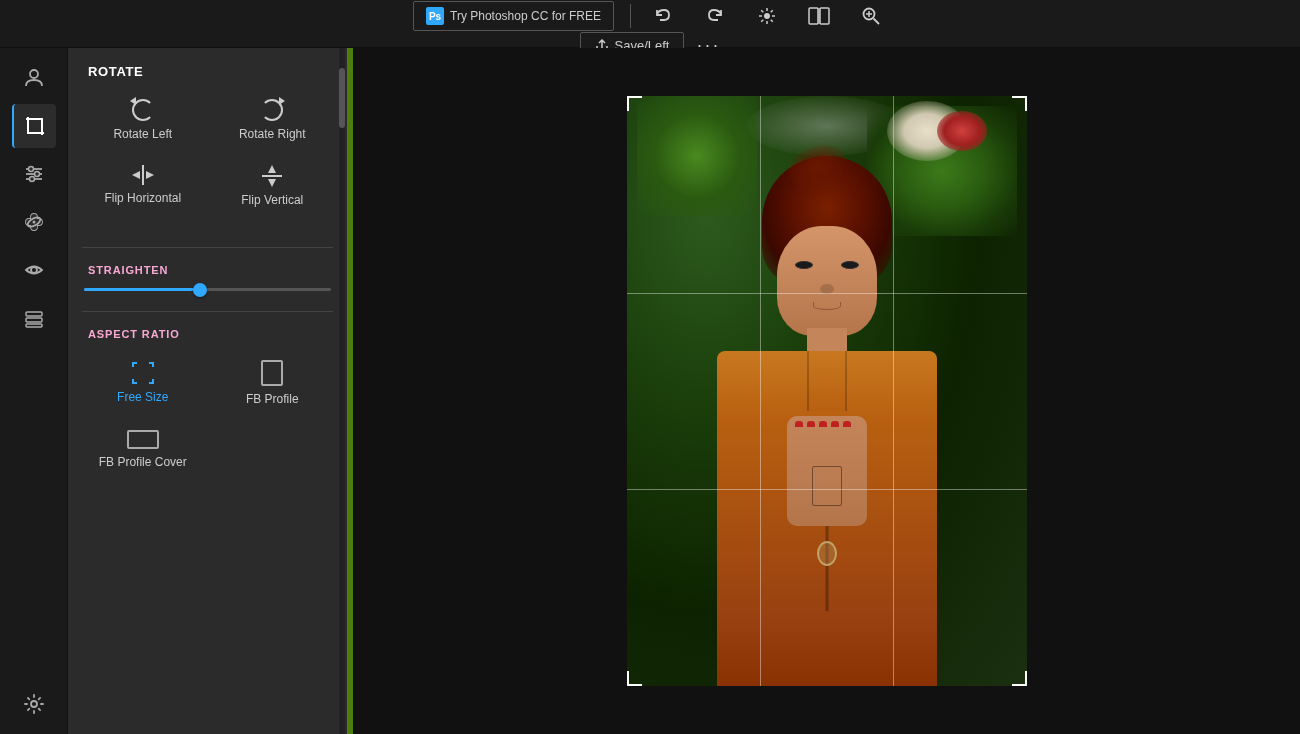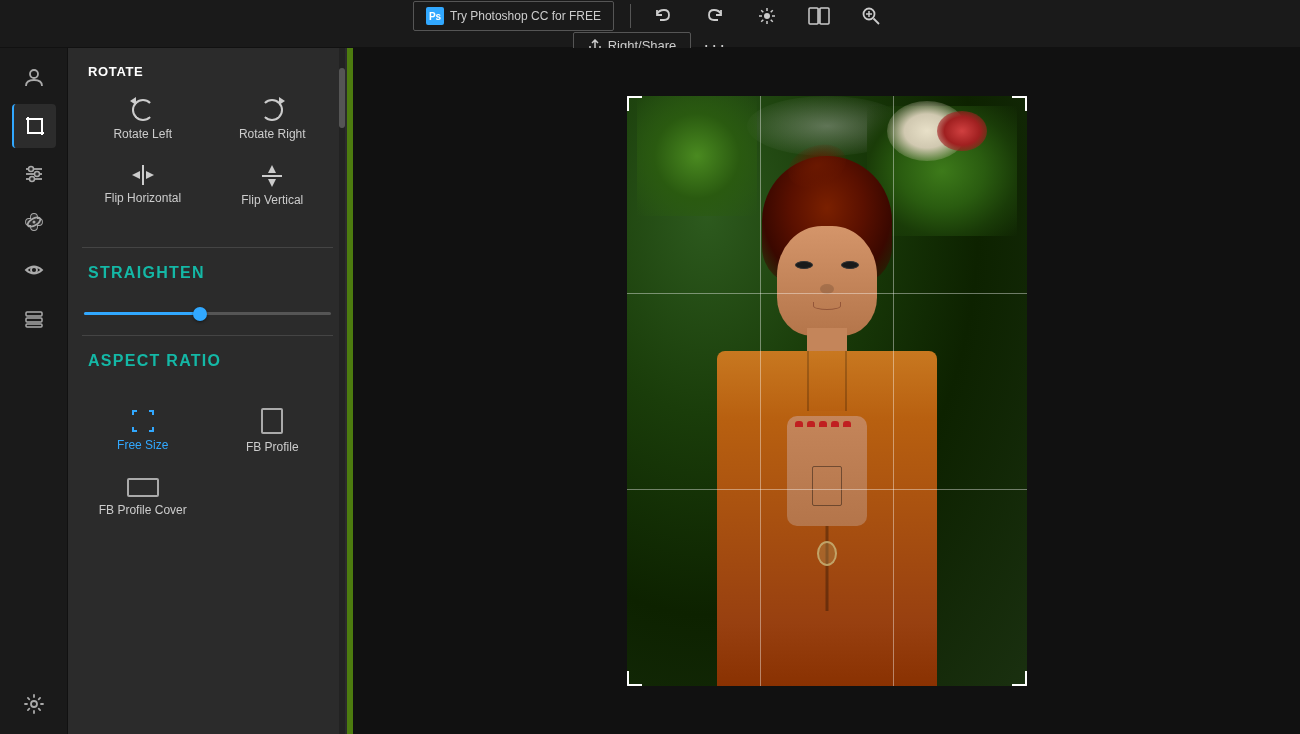--- a/index.html
+++ b/index.html
@@ -201,24 +201,24 @@
       border-radius: 4px;
     }
     .panel-divider {
       height: 1px;
       background: #444;
       margin: 4px 14px 16px;
     }
 
     
     .section-label {
-      padding: 0 20px 30px;
-      font-size: 16px;
+      padding: 0 20px 12px;
+      font-size: 11px;
       font-weight: 700;
-      color: #14b8a6;
+      color: #f9a8d4;
       letter-spacing: 0.08em;
       text-transform: uppercase;
     }
     .slider-container {
       padding: 0 16px 8px;
       margin-bottom: 8px;
     }
     .slider-track {
       width: 100%;
       height: 3px;
@@ -506,21 +506,21 @@
         </svg>
       </button>
     </div>
   </div>
   <div class="topbar-right">
     <button class="save-btn">
       <svg width="14" height="14" viewBox="0 0 14 14" fill="none">
         <path d="M2 7 L2 12 L12 12 L12 7" stroke="#ccc" stroke-width="1.5" fill="none"></path>
         <path d="M7 1 L7 9 M4 4 L7 1 L10 4" stroke="#ccc" stroke-width="1.5" fill="none"></path>
       </svg>
-      <span>Right/Share</span>
+      <span>Save/Left</span>
     </button>
     <button class="more-btn">···</button>
   </div>
 </div>
 
 <div class="main">
 
   <div class="left-sidebar">
 
     <div class="sidebar-icon">

